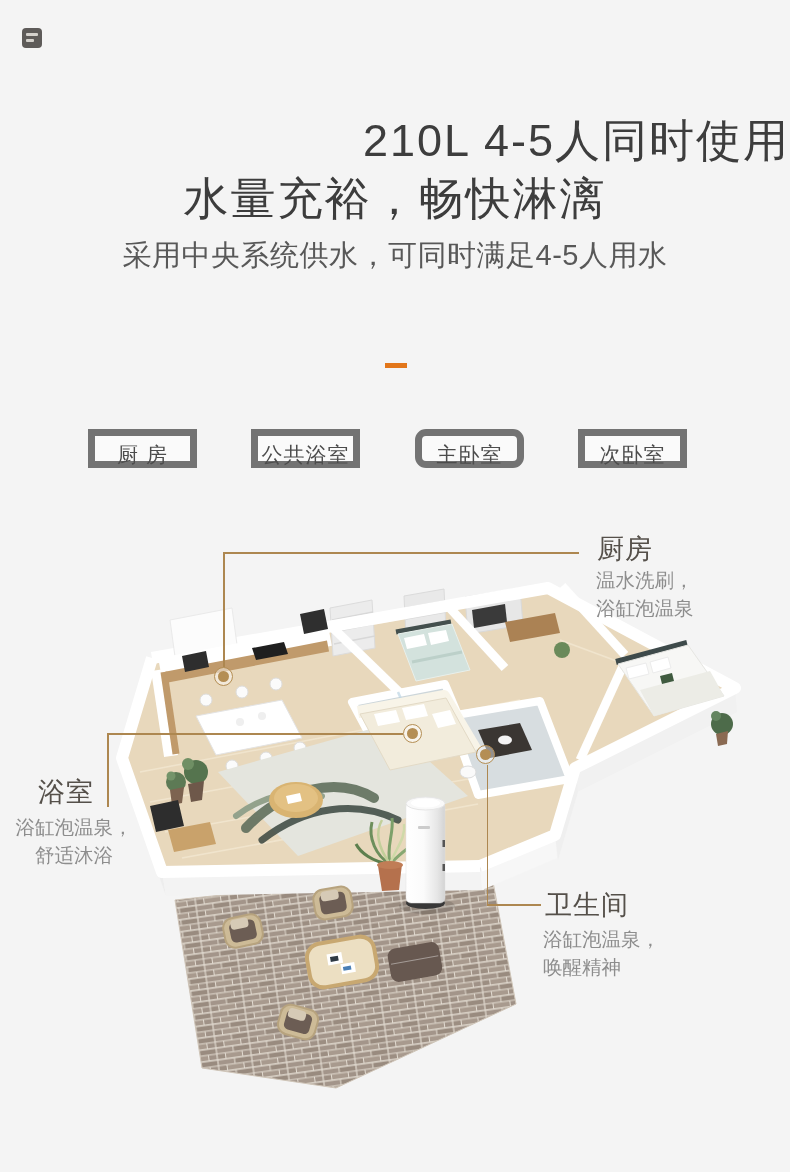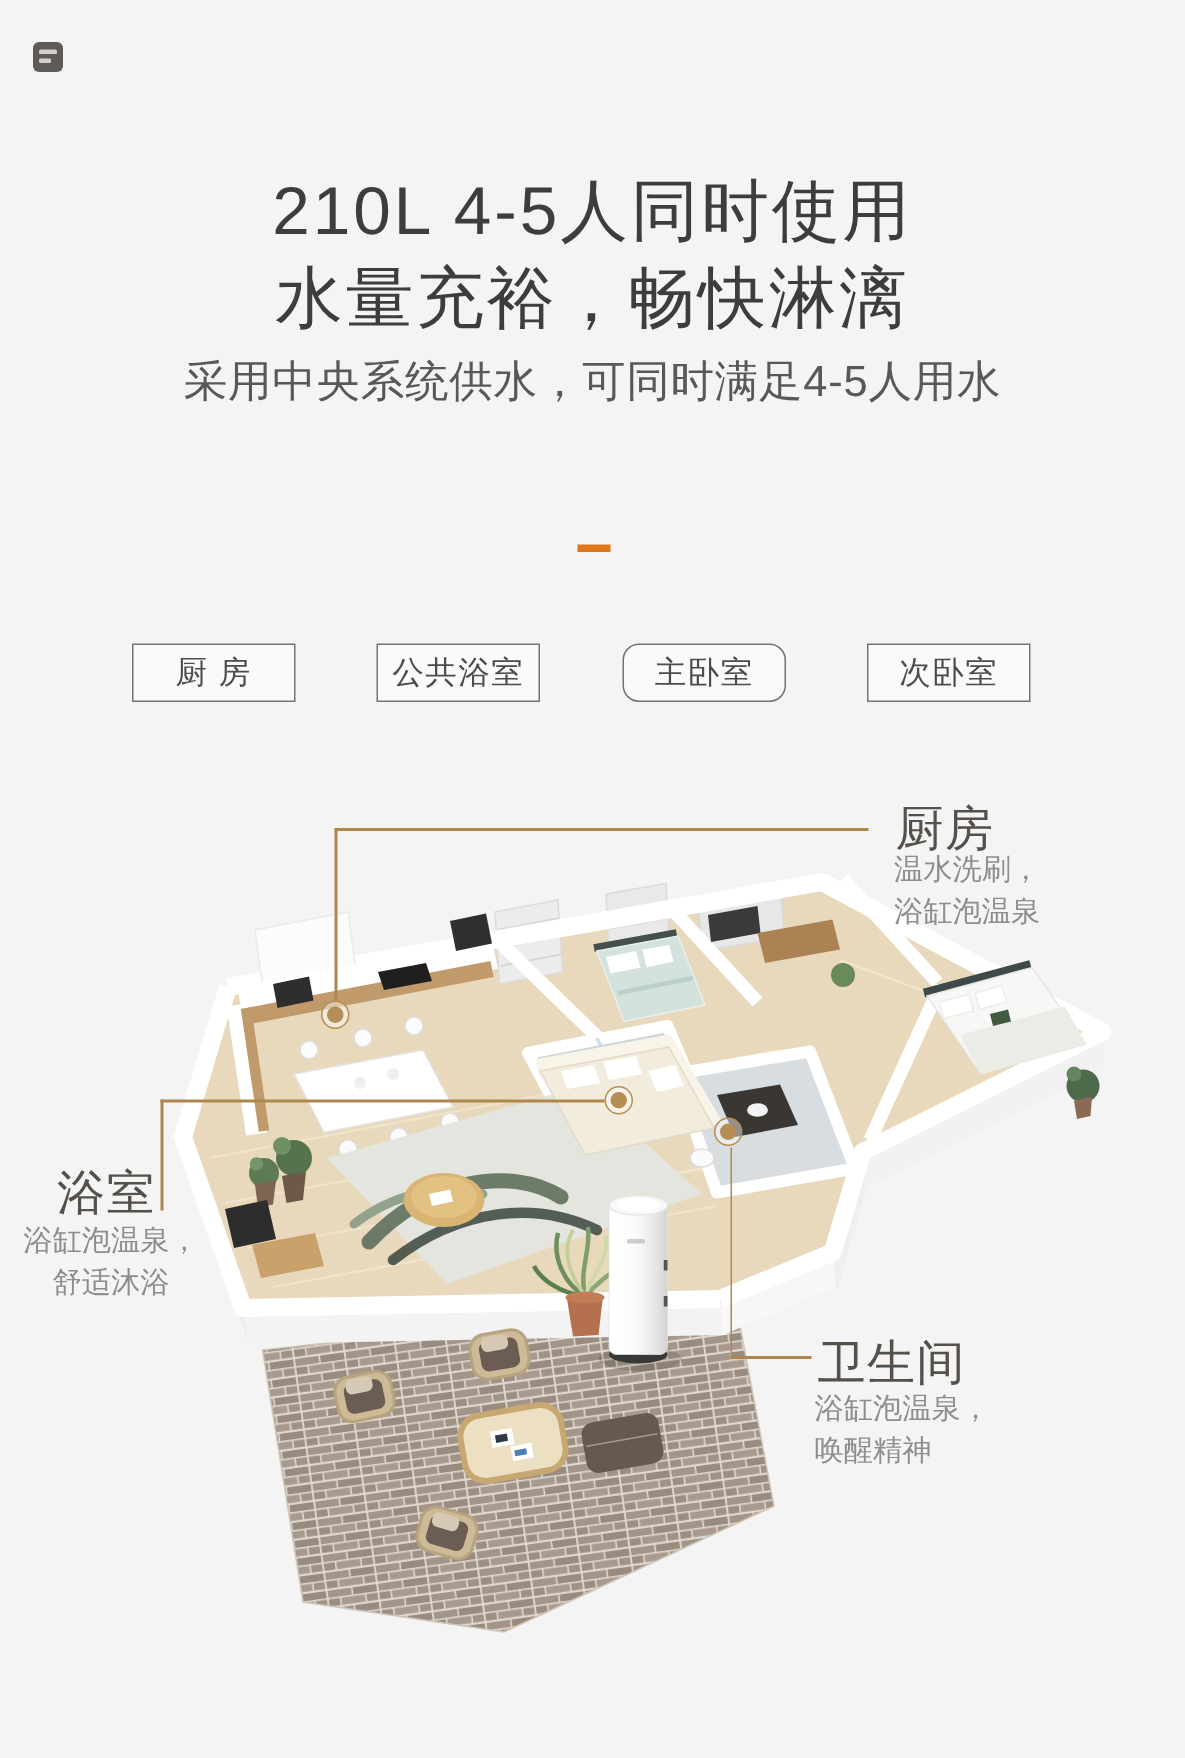--- a/index.html
+++ b/index.html
@@ -7,39 +7,39 @@
   .canvas{position:relative;width:790px;height:1172px;overflow:hidden;background:#f4f4f4;}
 
   
   .watermark{position:absolute;left:22px;top:28px;width:20px;height:20px;border-radius:4px;background:#44413e;opacity:.85;}
   .watermark i{position:absolute;left:4px;right:4px;height:3px;background:#cfccc6;border-radius:1px;}
   .watermark i:nth-child(1){top:5px;}
   .watermark i:nth-child(2){top:11px;width:8px;}
 
   
   .title-line{position:absolute;left:0;width:790px;text-align:center;color:#3d3d3d;font-size:45px;font-weight:500;letter-spacing:2px;line-height:1;}
-  .title-line.l1{top:118px;}
+  .title-line.l1{top:118px;text-align:right;}
   .title-line.l2{top:176px;}
   .sub-line{position:absolute;left:0;width:790px;text-align:center;color:#585858;font-size:29px;letter-spacing:.5px;line-height:1;}
   .sub-line.l1{top:241px;}
   .sub-line.l2{top:302px;}
   .divider{position:absolute;left:385px;top:363px;width:22px;height:5px;background:#e2761a;}
 
   
-  .tag{position:absolute;top:429px;width:109px;height:39px;box-sizing:border-box;border:1px solid #737373;background:#fafafa;color:#4c4c4c;font-size:21px;line-height:37px;text-align:center;letter-spacing:1px;}
+  .tag{position:absolute;top:429px;width:109px;height:39px;box-sizing:border-box;border:7px solid #737373;background:#fafafa;color:#4c4c4c;font-size:21px;line-height:37px;text-align:center;letter-spacing:1px;}
   .tag.t1{left:88px;}
   .tag.t2{left:251px;}
   .tag.t3{left:415px;border-radius:11px;}
   .tag.t4{left:578px;}
 
   
   .plan-svg{position:absolute;left:0;top:0;width:790px;height:1172px;}
 
   
-  .anno-title{position:absolute;color:#55504a;font-size:32px;line-height:1.15;letter-spacing:1px;white-space:nowrap;}
+  .anno-title{position:absolute;color:#55504a;font-size:27px;line-height:1.15;letter-spacing:1px;white-space:nowrap;}
   .anno-body{position:absolute;color:#8d8d8d;font-size:19.5px;line-height:28px;white-space:nowrap;}
   .anno-body.center{text-align:center;}
   .cline{position:absolute;background:#ad8750;}
   .cline.h{height:1.5px;}
   .cline.v{width:1.5px;}
   .poi{position:absolute;}
   .poi .ring{position:absolute;left:0;top:0;width:19px;height:19px;border:1.5px solid #b48e54;border-radius:50%;background:rgba(255,255,255,.45);box-sizing:border-box;display:block;}
   .poi .core{position:absolute;left:4px;top:4px;width:11px;height:11px;border-radius:50%;background:#b48e54;display:block;}
 </style>
 </head>

